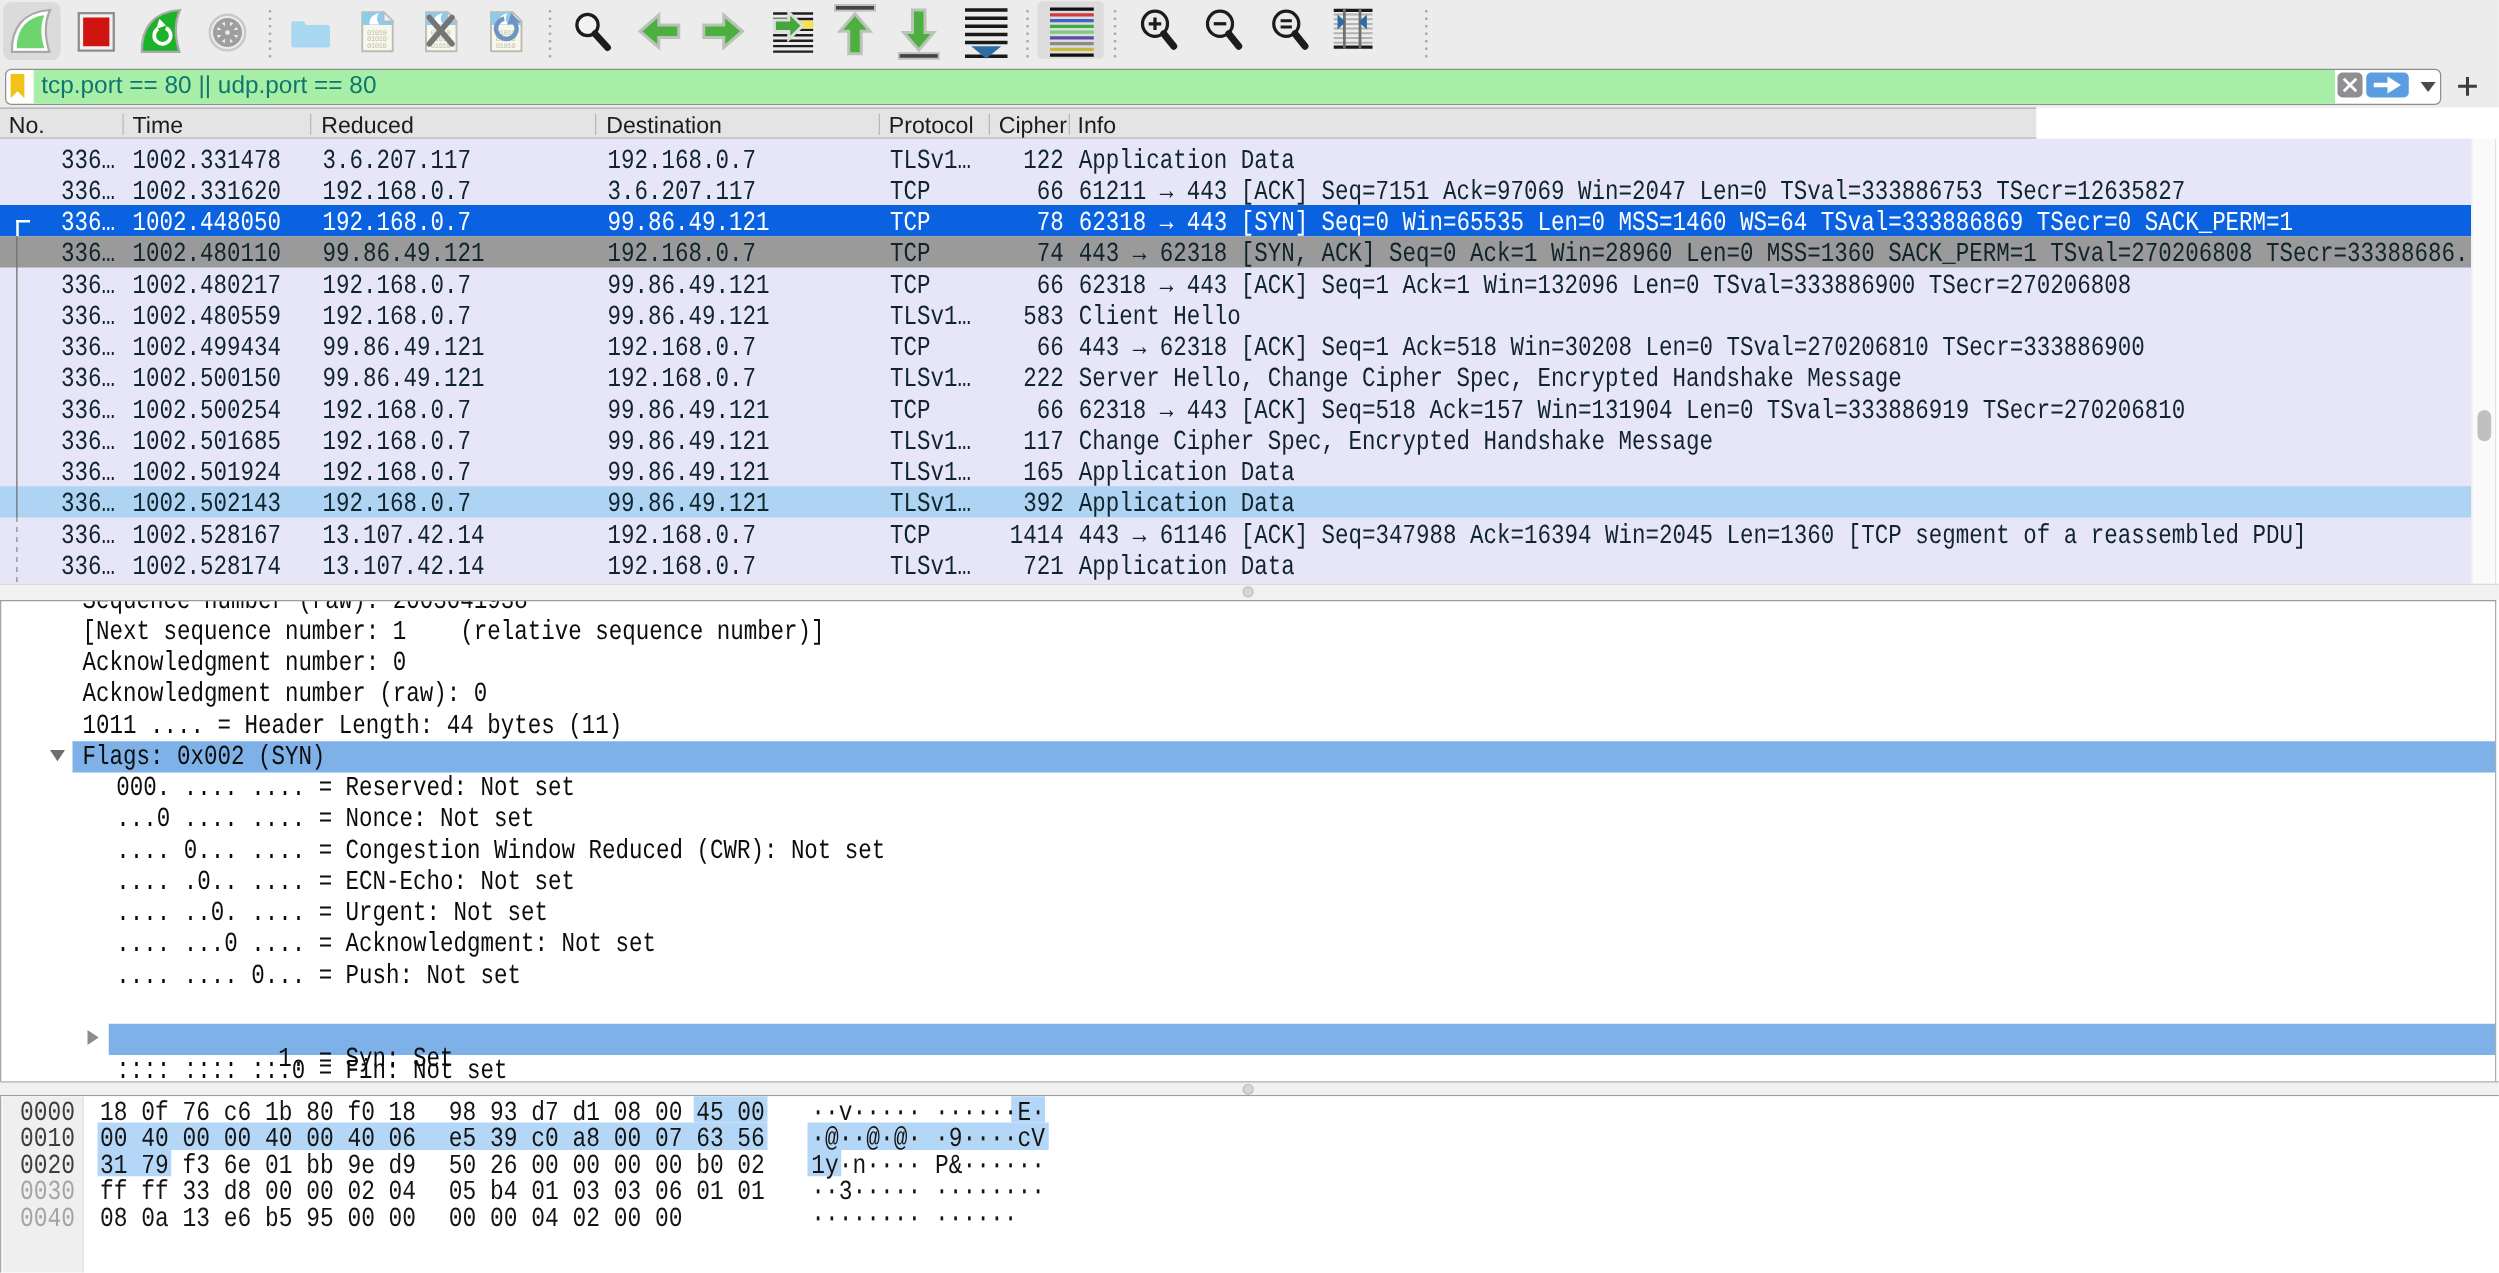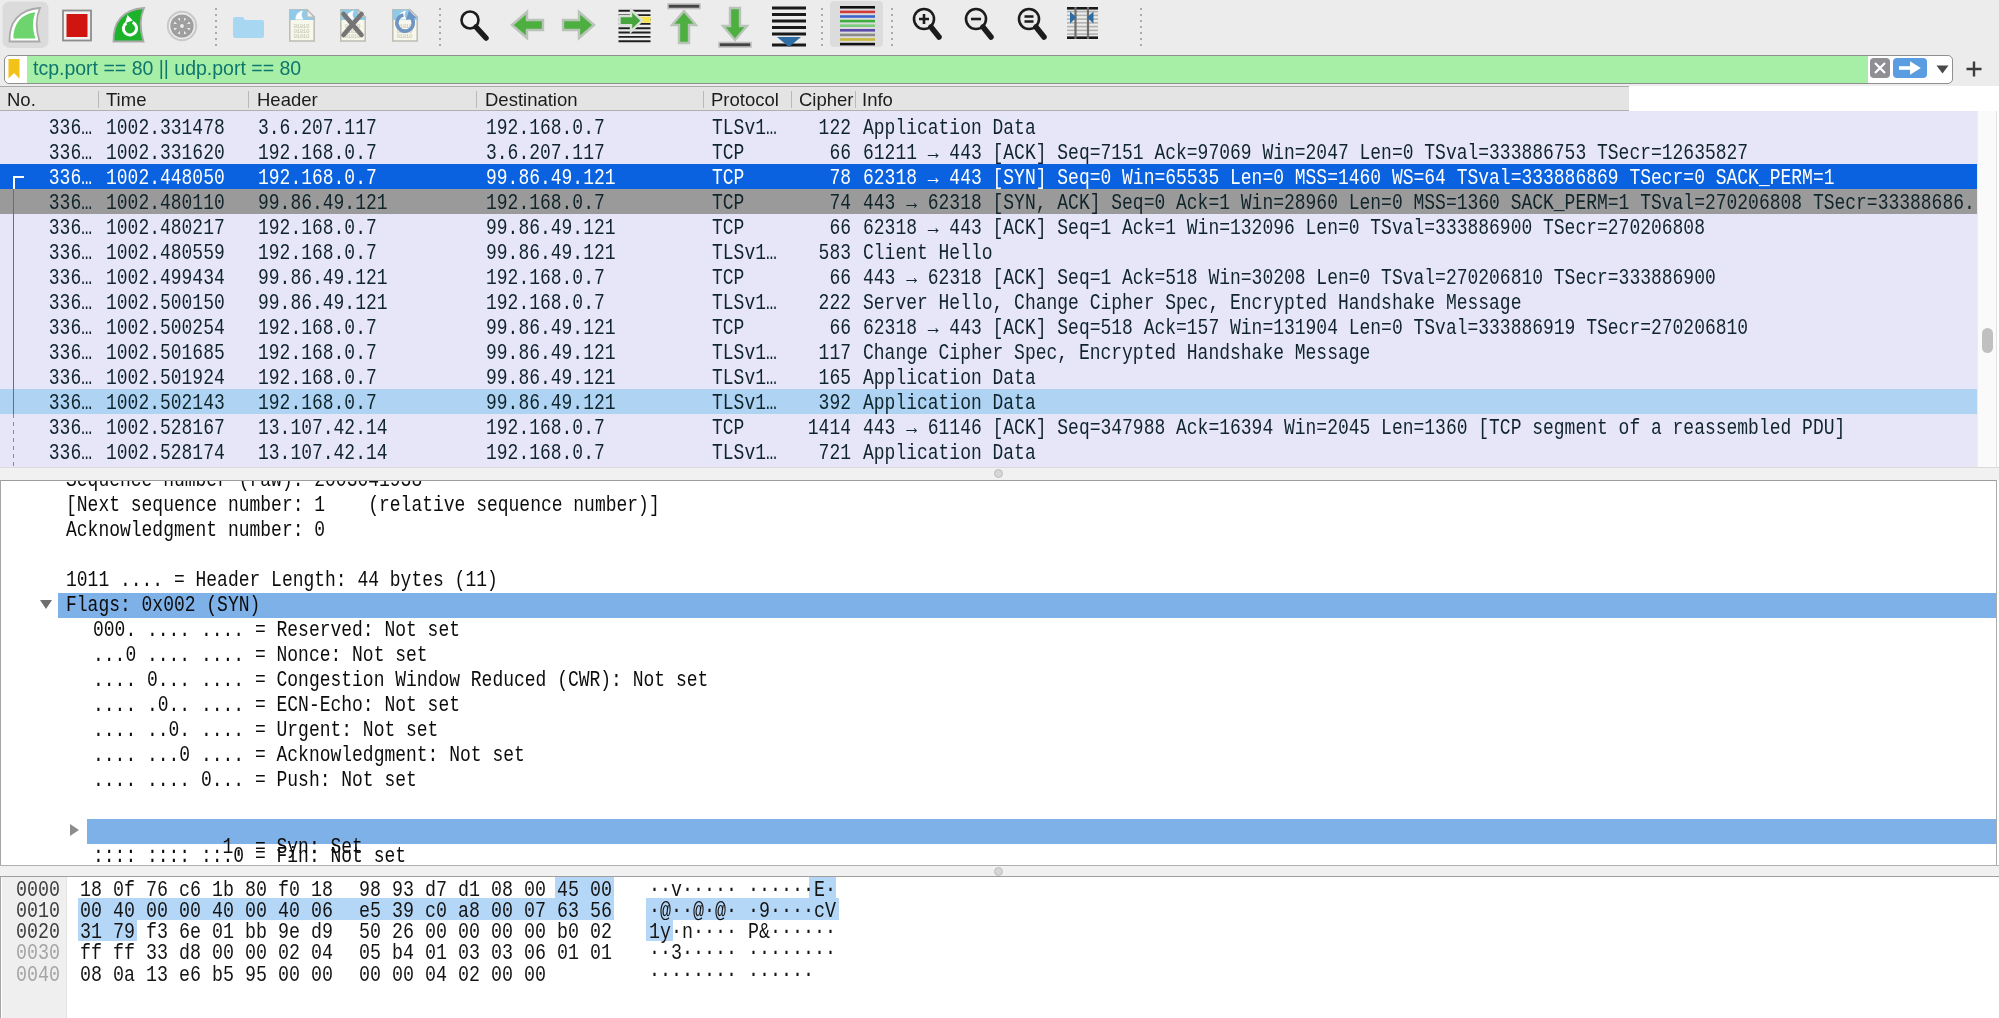--- a/index.html
+++ b/index.html
@@ -186,21 +186,21 @@
 <svg class="abs" style="left:1936px;top:65px" width="13" height="9" viewBox="0 0 13 9">
       <path d="M0.5,0.5 L12.5,0.5 L6.5,8.5 Z" fill="#4a4a4a"></path>
     </svg>
 <svg class="abs" style="left:1966px;top:60.5px" width="16" height="16" viewBox="0 0 16 16">
       <path d="M8,0.5 L8,15.5 M0.5,8 L15.5,8" stroke="#3d3d3d" stroke-width="2.4"></path>
     </svg>
 </div>
 <div class="abs" id="header">
 <div class="lbl" style="left:7px">No.</div>
 <div class="lbl" style="left:106px">Time</div>
-<div class="lbl" style="left:257px">Header</div>
+<div class="lbl" style="left:257px">Reduced</div>
 <div class="lbl" style="left:485px">Destination</div>
 <div class="lbl" style="left:711px">Protocol</div>
 <div class="lbl" style="left:799px">Cipher</div>
 <div class="lbl" style="left:862px">Info</div>
 <div class="sep" style="left:98px"></div>
 <div class="sep" style="left:248px"></div>
 <div class="sep" style="left:476px"></div>
 <div class="sep" style="left:703px"></div>
 <div class="sep" style="left:791px"></div>
 <div class="sep" style="left:855px"></div>
@@ -338,20 +338,21 @@
 <div class="abs" style="left:13px;top:303.2px;width:1.4px;height:52.30000000000001px;background:repeating-linear-gradient(to bottom,#8a8a8a 0,#8a8a8a 4px,transparent 4px,transparent 8px)"></div>
 </div>
 <div class="abs" id="vsb"></div>
 <div class="abs" id="vsbt"></div>
 <div class="abs split" style="top:466.5px;height:13px;border-top:1px solid #dadada"></div>
 <div class="knob" style="left:994px;top:468.5px"></div>
 <div class="abs" id="details">
 <div class="dline mono" style="top:-13.0px;line-height:25px"><span style="position:absolute;left:65px">Sequence number (raw): 2003041938</span></div>
 <div class="dline mono" style="top:12.069999999999993px;line-height:25px"><span style="position:absolute;left:65px">[Next sequence number: 1    (relative sequence number)]</span></div>
 <div class="dline mono" style="top:37.139999999999986px;line-height:25px"><span style="position:absolute;left:65px">Acknowledgment number: 0</span></div>
+<div class="dline mono" style="top:62.210000000000036px;line-height:25px"><span style="position:absolute;left:65px">Acknowledgment number (raw): 0</span></div>
 <div class="dline mono" style="top:87.27999999999997px;line-height:25px"><span style="position:absolute;left:65px">1011 .... = Header Length: 44 bytes (11)</span></div>
 <div class="dhl abs" style="left:57px;top:112.55000000000003px;width:1938px;height:25px"></div>
 <div class="abs" style="left:39px;top:119.85000000000002px;width:0;height:0;border-left:6.5px solid transparent;border-right:6.5px solid transparent;border-top:9px solid #6e6e6e"></div>
 <div class="dline mono" style="top:112.35000000000002px;line-height:25px"><span style="position:absolute;left:65px">Flags: 0x002 (SYN)</span></div>
 <div class="dline mono" style="top:137.42000000000007px;line-height:25px"><span style="position:absolute;left:92.4px">000. .... .... = Reserved: Not set</span></div>
 <div class="dline mono" style="top:162.49px;line-height:25px"><span style="position:absolute;left:92.4px">...0 .... .... = Nonce: Not set</span></div>
 <div class="dline mono" style="top:187.55999999999995px;line-height:25px"><span style="position:absolute;left:92.4px">.... 0... .... = Congestion Window Reduced (CWR): Not set</span></div>
 <div class="dline mono" style="top:212.63px;line-height:25px"><span style="position:absolute;left:92.4px">.... .0.. .... = ECN-Echo: Not set</span></div>
 <div class="dline mono" style="top:237.70000000000005px;line-height:25px"><span style="position:absolute;left:92.4px">.... ..0. .... = Urgent: Not set</span></div>
 <div class="dline mono" style="top:262.77px;line-height:25px"><span style="position:absolute;left:92.4px">.... ...0 .... = Acknowledgment: Not set</span></div>

